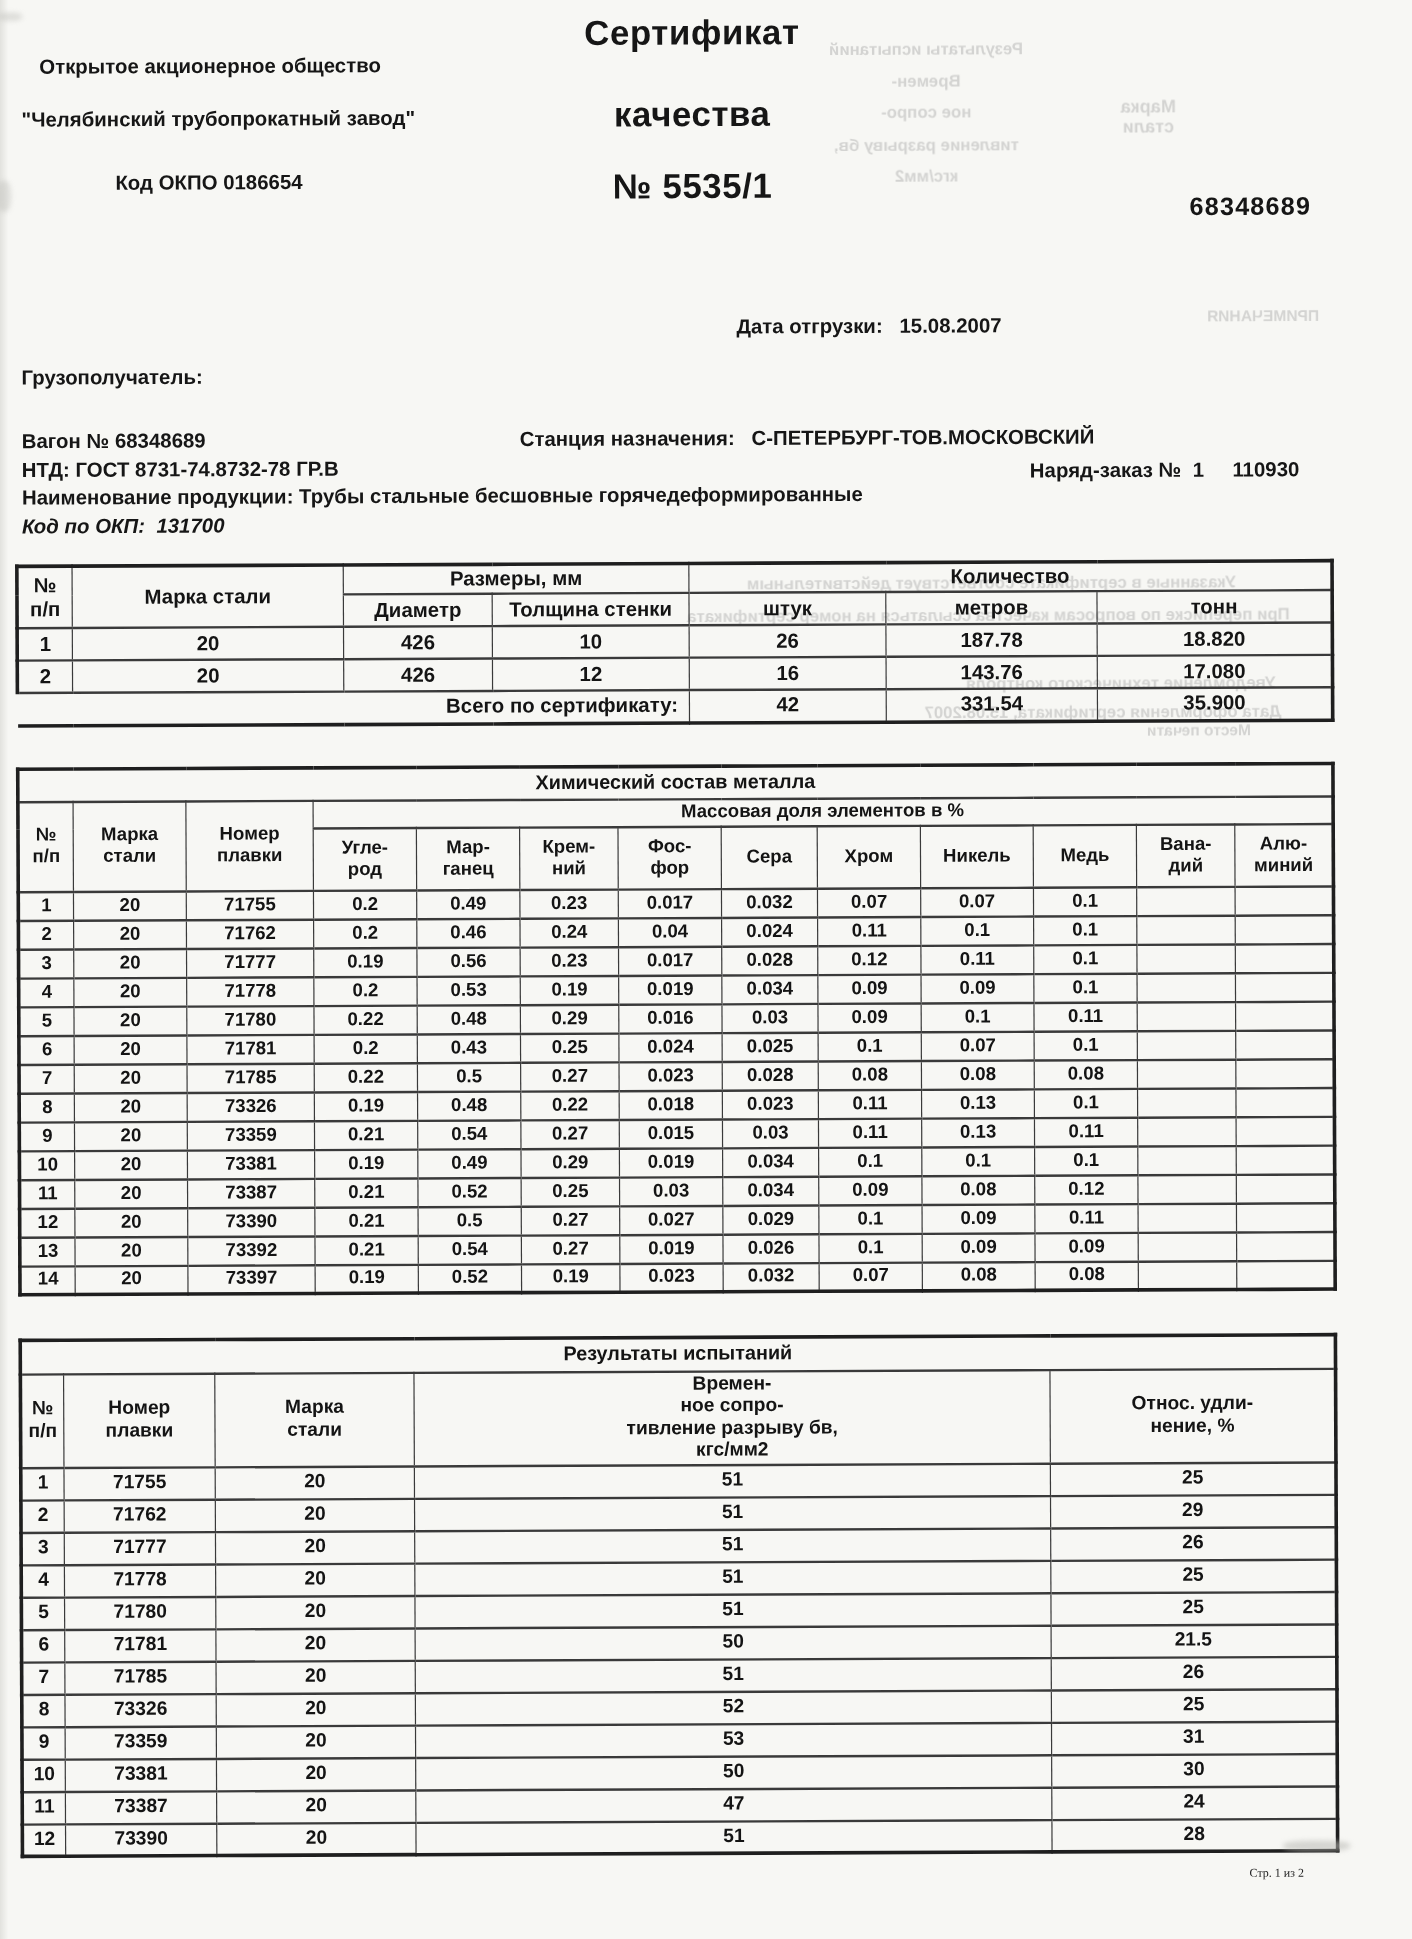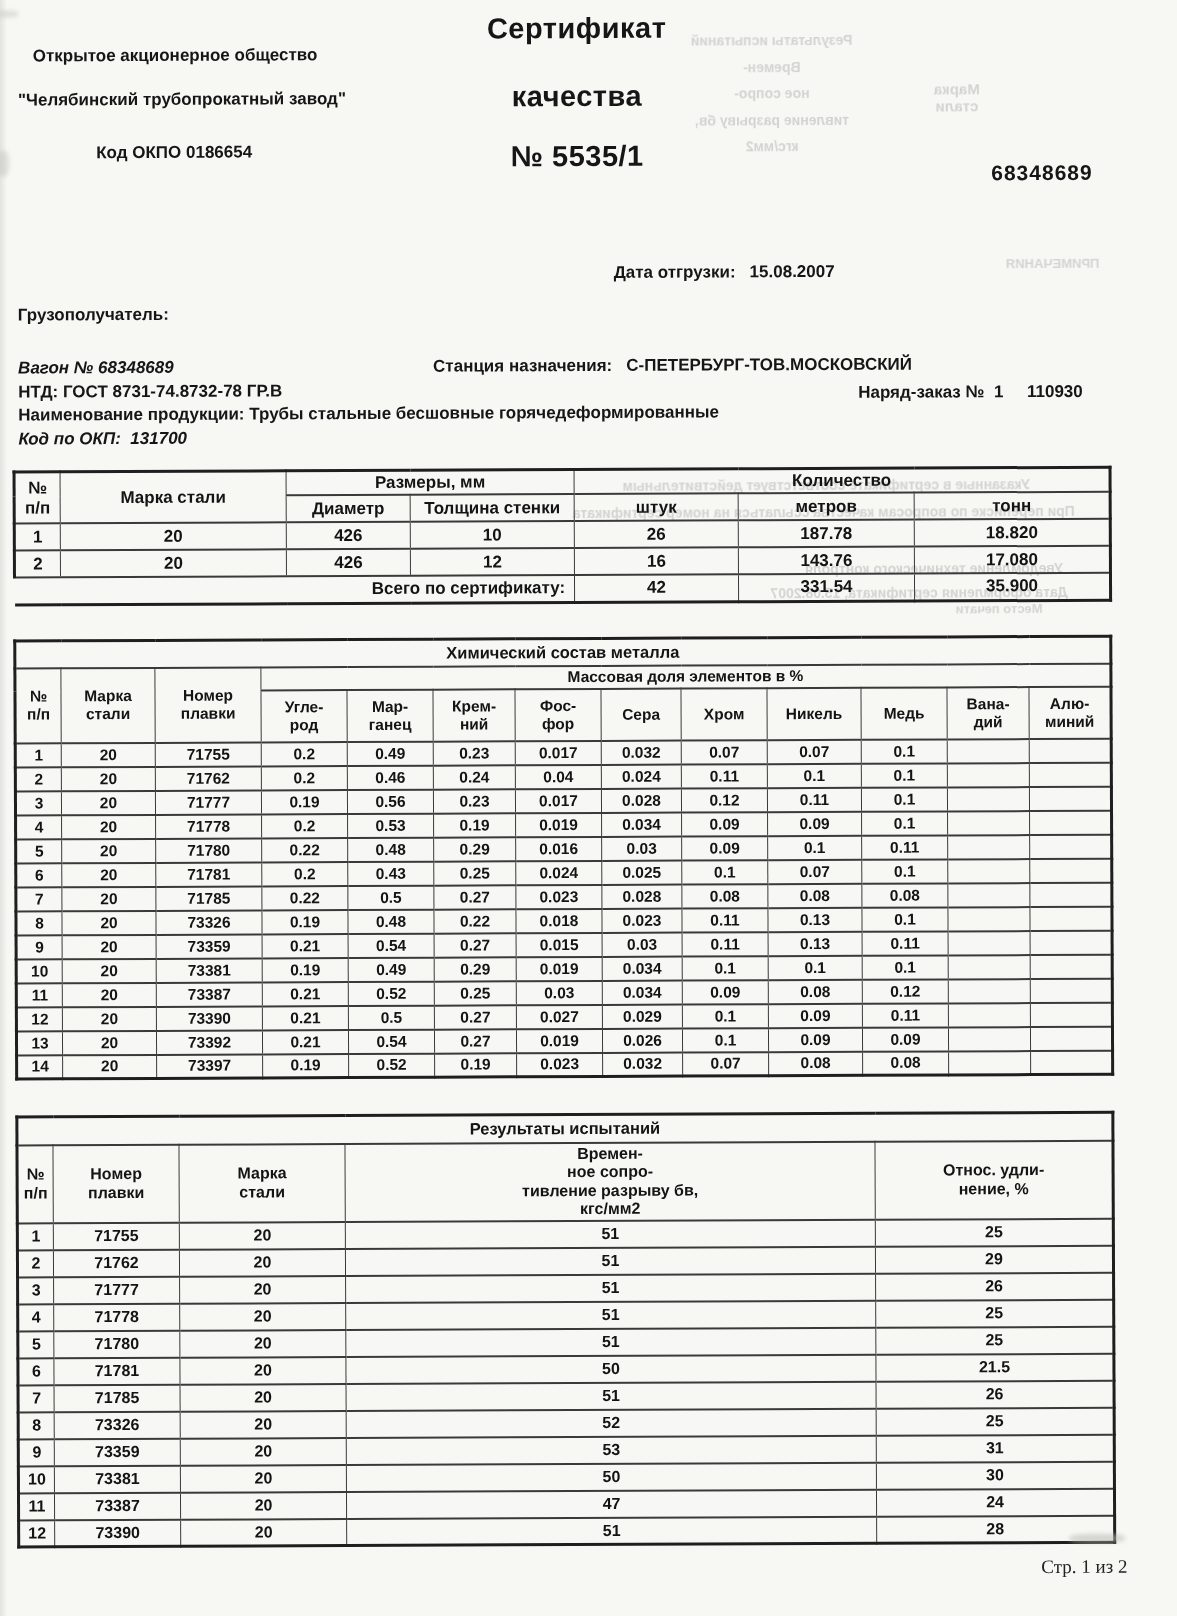--- a/index.html
+++ b/index.html
@@ -43,21 +43,21 @@
 
   .logo { position:absolute; left:996px; top:6px; }
   .big-num { position:absolute; left:994px; top:163px; font-weight:700; font-size:21px; letter-spacing:1px; }
 
   
   .ship { position:absolute; font-size:17px; font-weight:700; white-space:pre; }
   .lbl { font-weight:700; }
   .val { font-weight:700; }
   .date-line    { left:616px; top:251px;margin-top:12px; }
   .consignee    { left:20px;  top:303px; }
-  .wagon        { left:20px;  top:356px;font-style:italic; }
+  .wagon        { left:20px;  top:356px; }
   .station      { left:435px; top:356px; }
   .ntd          { left:20px;  top:380px; }
   .order        { left:860px; top:384px; }
   .product      { left:20px;  top:403px; }
   .okp          { left:20px;  top:427px;font-style:italic; }
   .gap-sm { display:inline-block; width:14px; }
 
   
   table {
     position:absolute; left:14px;
@@ -89,21 +89,21 @@
   
   .tests { top:1113px; width:1096px; font-size:16px; }
   .tests .title th { height:28px; font-size:16.5px; }
   .tests .hdr th { height:78px; }
   .tests td { height:27px; }
 
   
   .page-num {
     position:absolute; left:1038px; top:1558px;
     font-family:"Liberation Serif","DejaVu Serif",serif;
-    font-size:19px; color:#222;
+    font-size:10px; color:#222;
   }
 
   
   .smudge { position:absolute; background:#b9b9b4; border-radius:40%; filter:blur(2px); }
   .sm1 { left:1066px; top:1536px; width:56px; height:9px; opacity:.55; }
   .sm2 { left:0; top:148px; width:12px; height:26px; opacity:.4; }
   .sm3 { left:2px; top:8px; width:20px; height:7px; opacity:.4; }
 </style>
 </head>
 <body>

